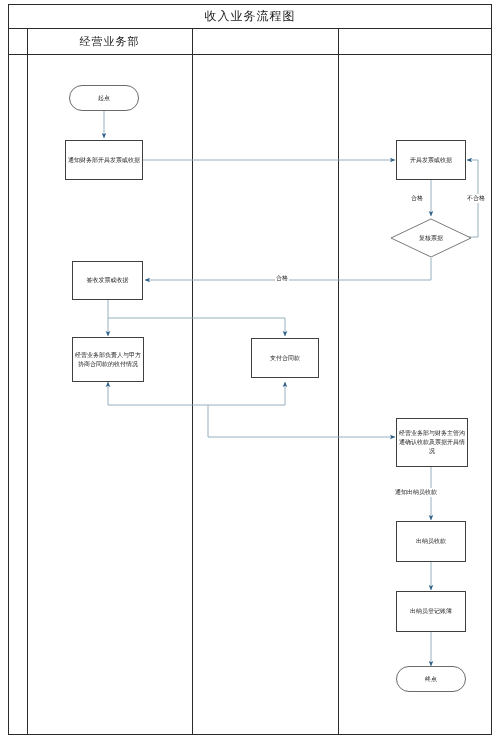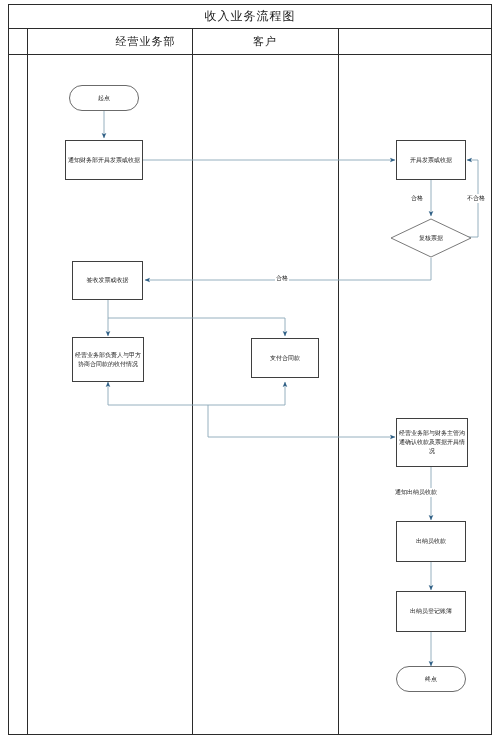--- a/index.html
+++ b/index.html
@@ -59,22 +59,21 @@
 <div id="page">
 
   <div class="frame" id="outer-frame"></div>
   <div class="hline" style="left:8px;top:28px;width:484px;"></div>
   <div class="hline" style="left:8px;top:54px;width:484px;"></div>
   <div class="vline" style="left:27px;top:28px;height:707px;"></div>
   <div class="vline" style="left:192px;top:28px;height:707px;"></div>
   <div class="vline" style="left:338px;top:28px;height:707px;"></div>
 
   <div class="title-cell">收入业务流程图</div>
-  <div class="head-cell" style="left:27px;width:165px;padding-left:36px;">经营业务部</div>
-  <div class="head-cell" style="left:192px;width:146px;">客户</div>
+  <div class="head-cell" style="left:27px;width:165px;">经营业务部</div>
 
   <svg id="connectors" viewBox="0 0 500 740">
     <defs>
       <marker id="ah" markerWidth="7" markerHeight="7" refX="5.6" refY="3" orient="auto">
         <path d="M0,0.4 L6,3 L0,5.6 L1.4,3 Z" fill="#2f5f85"></path>
       </marker>
     </defs>
     <g stroke="#8aa7b8" stroke-width="0.9" fill="none" marker-end="url(#ah)">
 
       <path d="M104,111 L104,138"></path>

